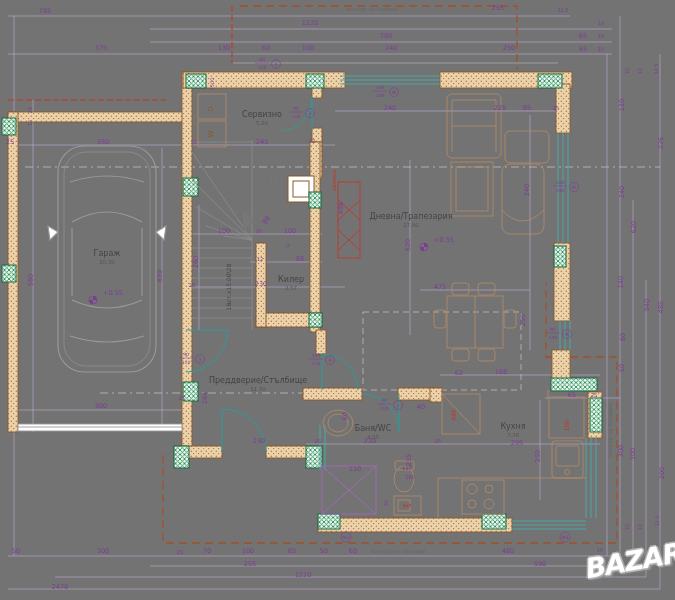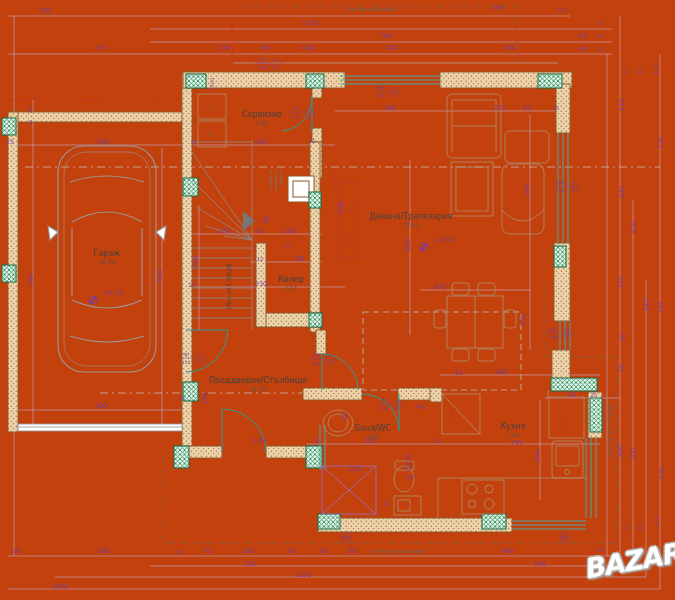--- a/index.html
+++ b/index.html
@@ -1,16 +1,16 @@
 <!DOCTYPE html>
 <html><head>
 <meta charset="utf-8">
 <style>
   html,body{margin:0;padding:0;background:#fff;}
-  #canvas{position:relative;width:675px;height:600px;background:#c2410c;overflow:hidden;
+  #canvas{position:relative;width:675px;height:600px;background:#737373;overflow:hidden;
           font-family:"DejaVu Sans", sans-serif;}
   #plan-svg{position:absolute;left:0;top:0;}
   #plan-svg text{font-family:"DejaVu Sans", sans-serif;}
   .wm-top{position:absolute;left:22px;top:16px;font-size:34px;font-weight:bold;
           color:#d4d4d4;opacity:.8;letter-spacing:2px;white-space:nowrap;pointer-events:none;}
   .wm-logo{position:absolute;left:585px;top:545px;font-size:27px;font-style:italic;font-weight:900;
            color:#ffffff;transform:rotate(-10deg);letter-spacing:-1px;pointer-events:none;
            text-shadow:-1.5px 0 #b5b5b5,1.5px 0 #b5b5b5,0 -1.5px #b5b5b5,0 1.5px #b5b5b5,
                        2px 2px 2px #9a9a9a;}
 </style>

